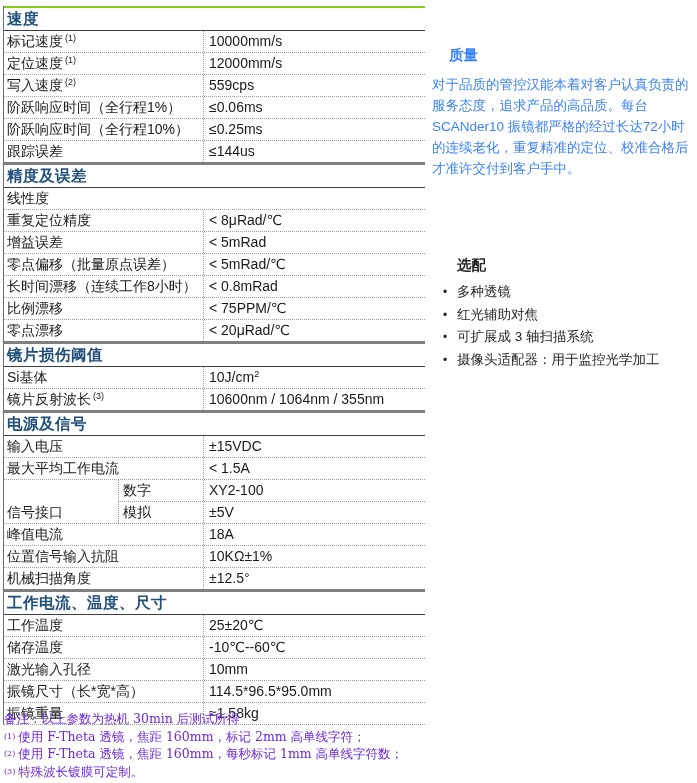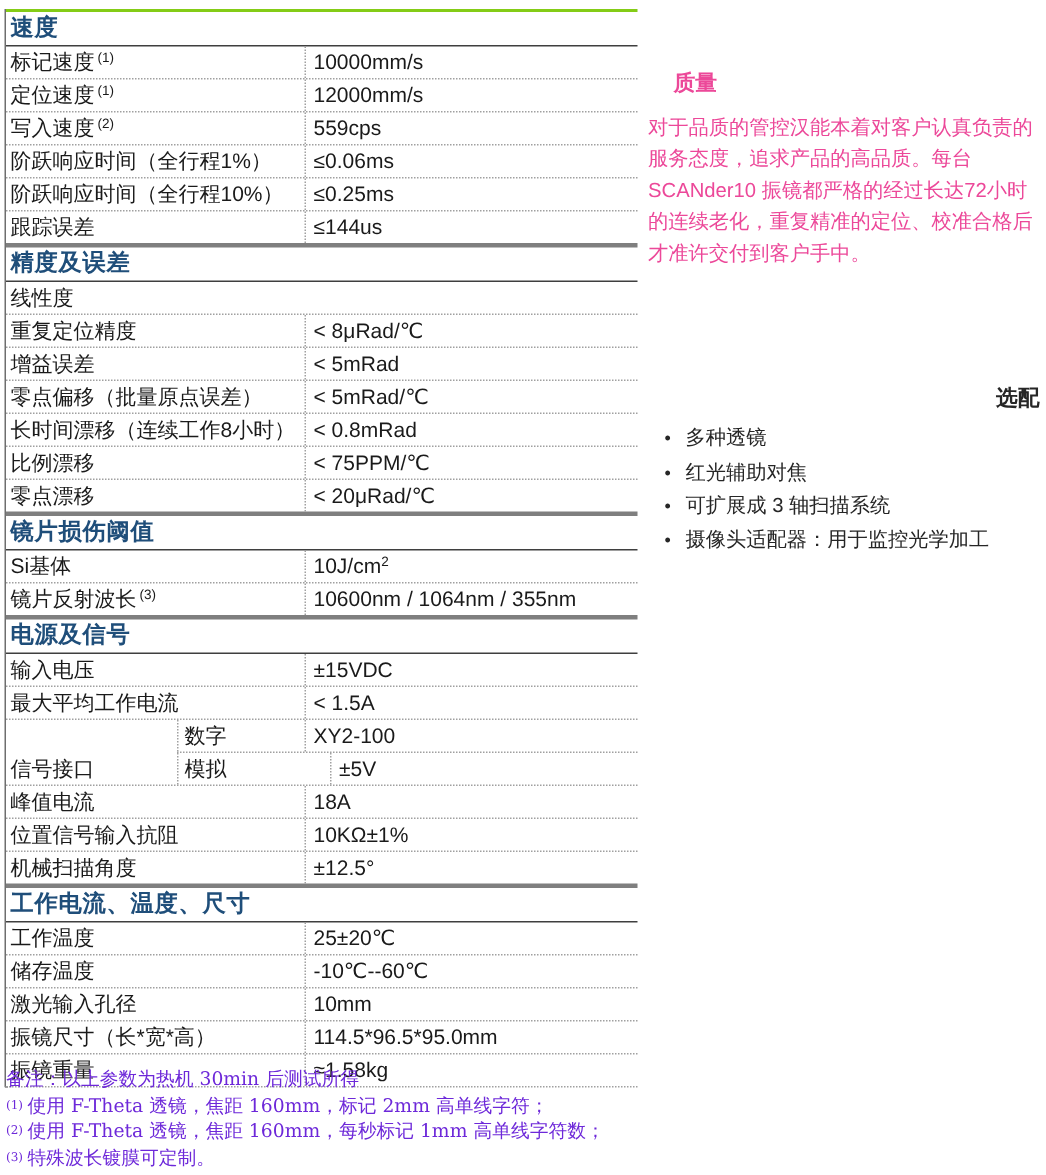--- a/index.html
+++ b/index.html
@@ -36,39 +36,39 @@
     display:flex; align-items:center;
   }
   .cell-value {
     flex:1; border-left:1px dotted var(--dot);
     padding:1px 1px 1px 5px; line-height:19px; white-space:nowrap;
     display:flex; align-items:center;
   }
   .row.compound .cell-label { width:114px; flex:0 0 114px; }
   .compound-right { flex:1; display:flex; flex-direction:column; }
   .sub-row { display:flex; flex:1; }
-  .sub-row + .sub-row { border-top:1px dotted var(--dot);gap:17px; }
+  .sub-row + .sub-row { border-top:1px dotted var(--dot); }
   .sub-label {
     width:85px; flex:0 0 85px; border-left:1px dotted var(--dot);
     padding:1px 1px 1px 4px; line-height:19px; display:flex; align-items:center;
   }
   .sub-value {
     flex:1; border-left:1px dotted var(--dot);
     padding:1px 1px 1px 5px; line-height:19px; display:flex; align-items:center;
   }
   sup.sp { font-size:9px; line-height:0; margin-left:2px; transform:translateY(-4px); }
   sup.spv { font-size:9px; line-height:0; transform:translateY(-4px); }
 
   
-  .quality { position:absolute; left:432px; top:46px; width:261px; color:#ec4899; }
+  .quality { position:absolute; left:432px; top:46px; width:261px; color:#3b82f6; }
   .q-title { font-size:14.5px; font-weight:700; margin:0 0 9px 17px; }
   .q-body  { font-size:13.5px; line-height:21px; margin:0; }
 
   .options { position:absolute; left:432px; top:256px; width:261px; color:#262626; }
-  .o-title { font-size:14.5px; font-weight:700; margin:0 0 6px 25px;text-align:right; }
+  .o-title { font-size:14.5px; font-weight:700; margin:0 0 6px 25px; }
   .o-list  { list-style:none; margin:0; padding:0; }
   .o-item  { display:flex; font-size:13.5px; line-height:22.5px; }
   .bullet  { flex:0 0 14px; margin-left:11px; font-size:12px; color:#262626; }
 
   
   .notes {
     position:absolute; left:4px; top:710px; width:600px;
     font-family:"DejaVu Serif","Liberation Serif",serif;
     font-size:12.5px; line-height:17.5px; color:#6d28d9;
   }

